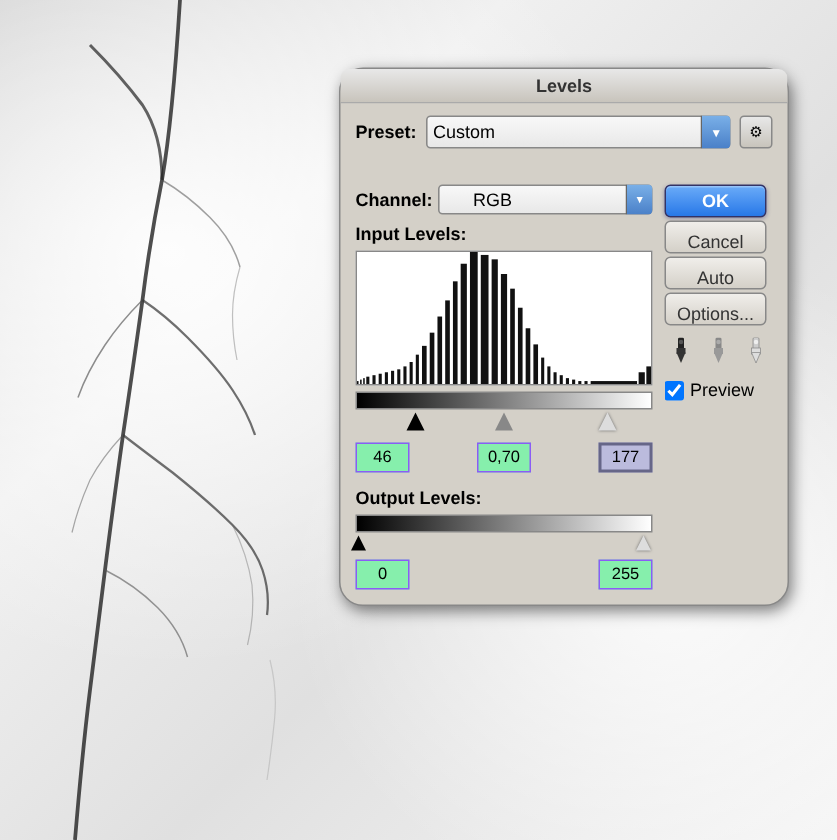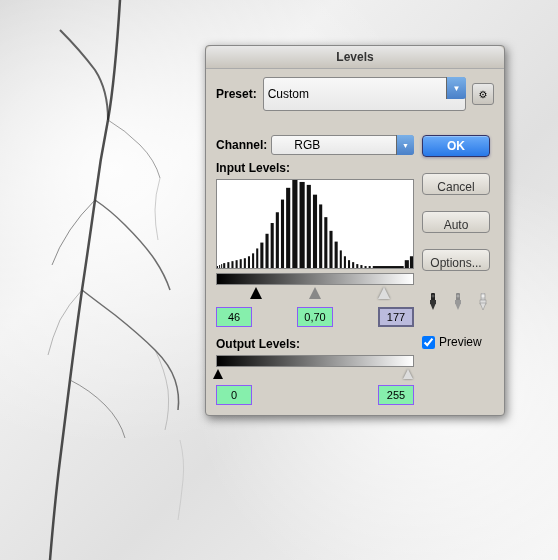--- a/index.html
+++ b/index.html
@@ -39,25 +39,25 @@
       position: absolute;
       top: 0; left: 0;
       width: 100%;
       height: 100%;
     }
 
     
     .dialog {
       position: absolute;
       top: 45px;
-      left: 205px;
+      left: 226px;
       width: 300px;
       background: #d4d0c8;
       border: 1px solid #888;
-      border-radius: 4px;
+      border-radius: 16px;
       box-shadow: 2px 3px 10px rgba(0,0,0,0.5);
     }
 
     .dialog-titlebar {
       background: linear-gradient(to bottom, #e8e8e8 0%, #c8c4bc 100%);
       border-radius: 6px 6px 0 0;
       padding: 4px 8px;
       text-align: center;
       font-size: 12px;
       font-weight: bold;
@@ -80,21 +80,21 @@
       font-size: 12px;
       font-weight: bold;
       white-space: nowrap;
     }
     .preset-select-wrapper {
       flex: 1;
       position: relative;
     }
     .preset-select-wrapper select {
       width: 100%;
-      height: 34px;
+      height: 22px;
       background: linear-gradient(to bottom, #f8f8f8, #e8e8e8);
       border: 1px solid #888;
       border-radius: 3px;
       font-size: 12px;
       padding: 0 20px 0 4px;
       appearance: none;
       -webkit-appearance: none;
     }
     .preset-arrow {
       position: absolute;
@@ -135,21 +135,21 @@
       gap: 8px;
     }
 
     .left-panel {
       flex: 1;
     }
 
     .right-panel {
       display: flex;
       flex-direction: column;
-      gap: 16px;
+      gap: 2px;
       width: 72px;
       flex-shrink: 0;
     }
 
     
     .channel-row {
       display: flex;
       align-items: center;
       margin-bottom: 6px;
       gap: 4px;

